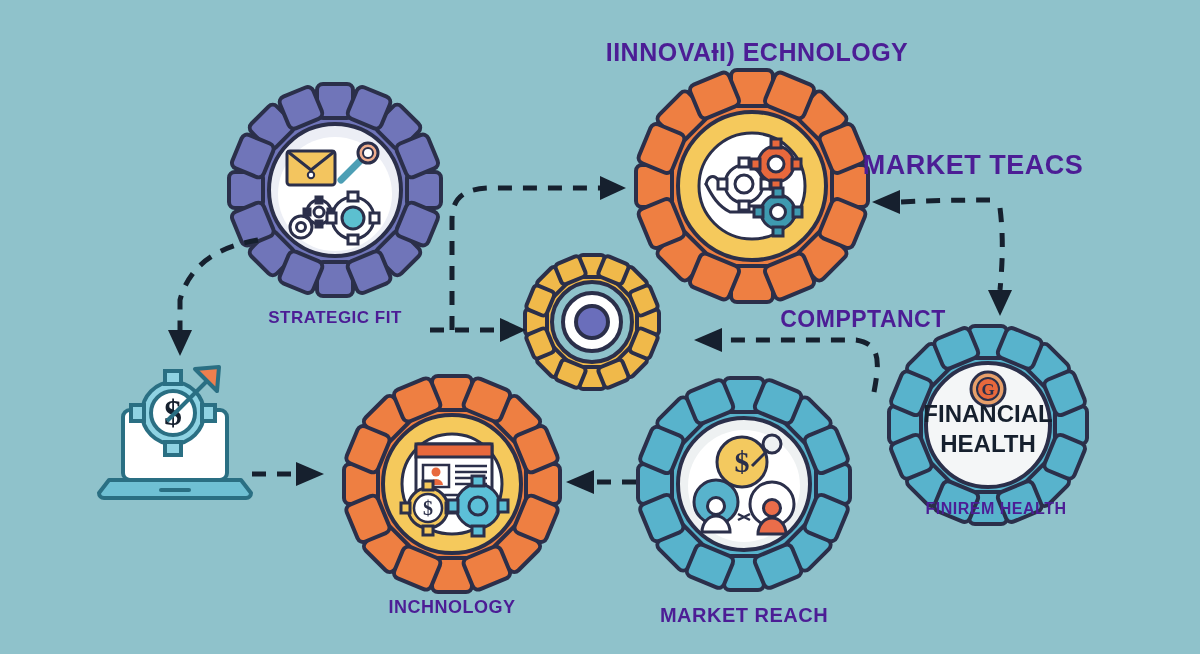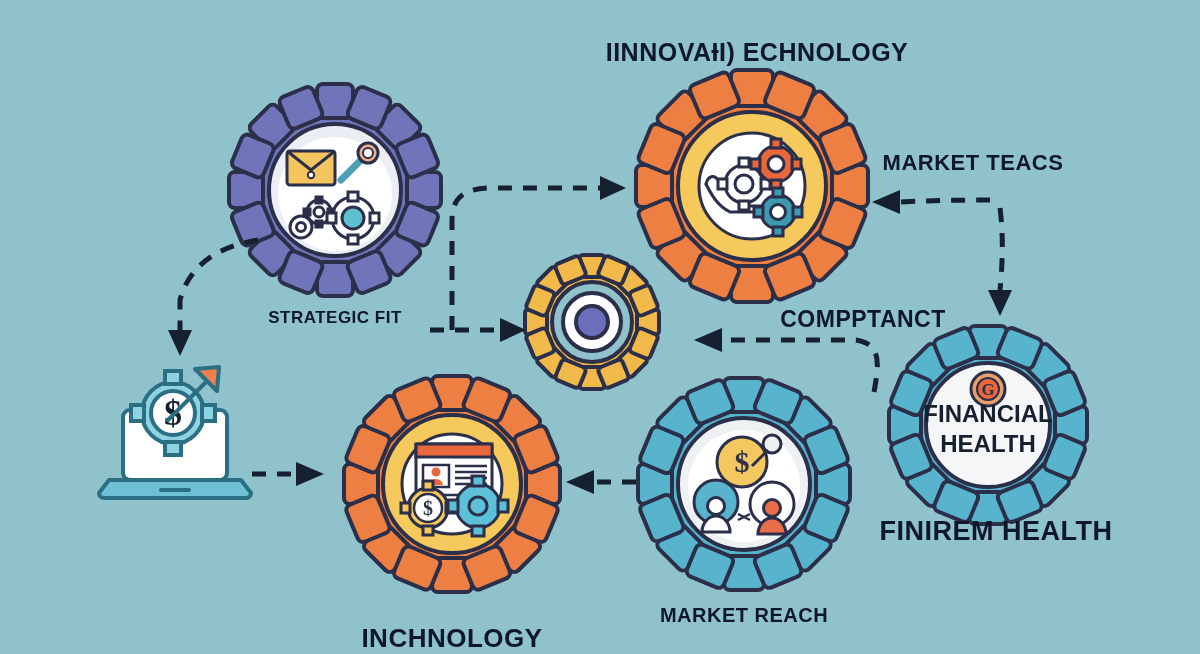--- a/index.html
+++ b/index.html
@@ -19,34 +19,34 @@
   }
   .layer {
     position: absolute;
     left: 0;
     top: 0;
     width: 1200px;
     height: 654px;
   }
   .label {
     position: absolute;
-    color: #0f172a;
+    color: #4c1d95;
     font-weight: bold;
     font-family: "Liberation Sans", sans-serif;
     letter-spacing: 0.5px;
     white-space: nowrap;
     transform: translateX(-50%);
     text-align: center;
   }
   .lbl-innovation  { left: 757px; top: 38px;  font-size: 25px; }
   .lbl-strategic   { left: 335px; top: 308px; font-size: 17px; }
-  .lbl-market-teacs{ left: 973px; top: 150px; font-size: 22px; }
+  .lbl-market-teacs{ left: 973px; top: 150px; font-size: 27px; }
   .lbl-comp        { left: 863px; top: 306px; font-size: 23px; text-align: center; }
-  .lbl-finirem     { left: 996px; top: 516px; font-size: 27px; }
-  .lbl-inchnology  { left: 452px; top: 597px; font-size: 26px; margin-top: 26px; }
+  .lbl-finirem     { left: 996px; top: 500px; font-size: 16px; }
+  .lbl-inchnology  { left: 452px; top: 597px; font-size: 18px; }
   .lbl-market-reach{ left: 744px; top: 604px; font-size: 20px; }
 </style>
 </head>
 <body>
 
 <div id="canvas">
 
   <svg class="layer" viewBox="0 0 1200 654" xmlns="http://www.w3.org/2000/svg">
     <defs>
 

